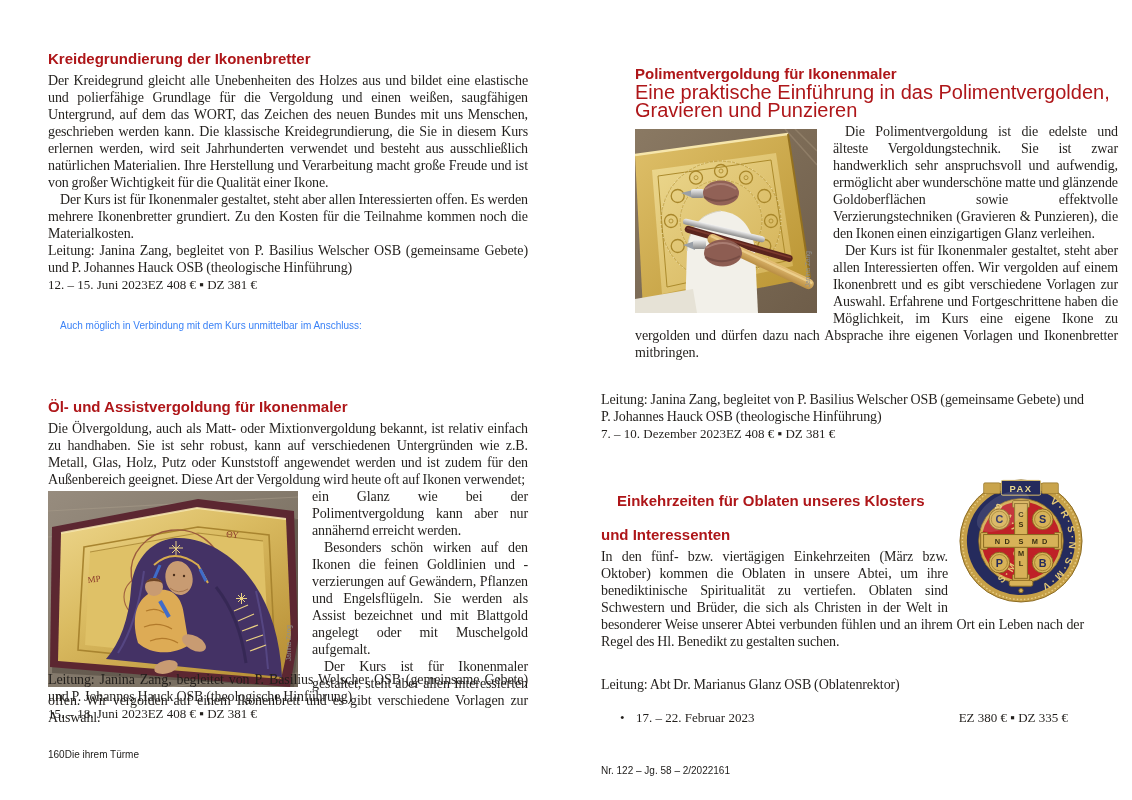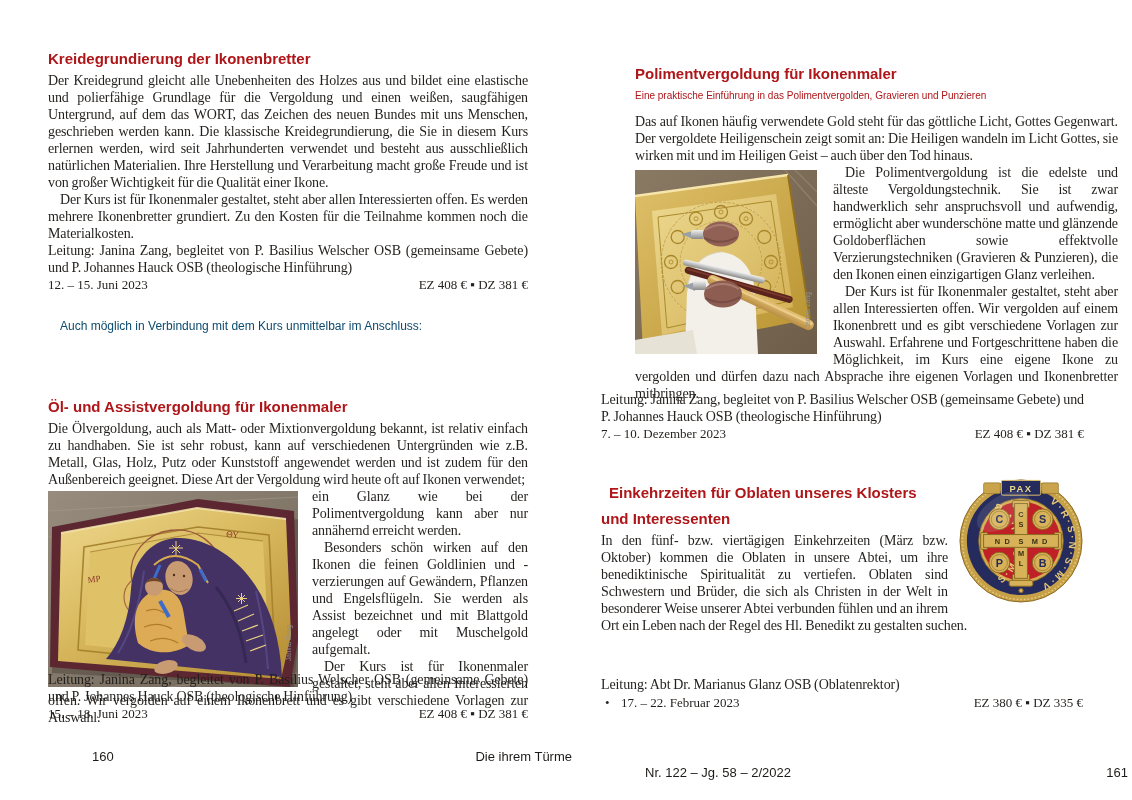--- a/index.html
+++ b/index.html
@@ -1,35 +1,35 @@
 <!DOCTYPE html>
 <html><head>
 <meta charset="utf-8">
 <style>
   html,body{margin:0;padding:0;background:#ffffff;}
   .canvas{position:relative;width:1132px;height:800px;background:#ffffff;overflow:hidden;
           font-family:"Liberation Serif",serif;color:#221f1c;}
   .blk{position:absolute;}
   .course-title{font-family:"Liberation Sans",sans-serif;font-weight:700;font-size:15px;
                 line-height:18px;color:#ae1619;margin:0 0 4px 0;}
-  .course-subtitle{font-family:"Liberation Sans",sans-serif;font-weight:400;font-size:10px;
-                line-height:26px;color:#ae1619;margin:0 0 4px 0;}
+  .course-subtitle{font-family:"Liberation Sans",sans-serif;font-weight:400;font-size:20px;
+                line-height:18px;color:#ae1619;margin:0 0 4px 0;}
   .body{font-size:14px;line-height:17px;text-align:justify;margin:0;
         letter-spacing:-0.1px;word-spacing:-0.5px;}
   .ind{text-indent:12px;}
-  .price-row{display:flex;justify-content:space-between;font-size:13px;line-height:17px;
+  .price-row{display:flex;justify-content:flex-start;font-size:13px;line-height:17px;
              font-family:"Liberation Serif","DejaVu Sans",serif;}
-  .note{font-family:"Liberation Sans",sans-serif;font-size:12px;line-height:16px;color:#0c4a6e;}
+  .note{font-family:"Liberation Sans",sans-serif;font-size:10px;line-height:16px;color:#3b82f6;}
   figure{margin:0;padding:0;}
   .photo-ikon{float:left;width:250px;height:196px;margin:3px 14px 4px 0;}
   .photo-gild{float:left;width:182px;height:184px;margin:6px 16px 4px 0;}
   .medal-fig{float:right;width:126px;height:138px;margin:-8px 0 8px 10px;}
-  .page-footer{display:flex;justify-content:space-between;font-family:"Liberation Sans",sans-serif;
-               font-size:13px;color:#1d1b19;margin-left:44px;}
-  .date-list{list-style:none;margin:1px;padding:0;font-size:13px;line-height:17.5px;
+  .page-footer{display:flex;font-family:"Liberation Sans",sans-serif;
+               font-size:10px;color:#1d1b19;}
+  .date-list{list-style:none;margin:16px;padding:0;font-size:13px;line-height:17.5px;
              font-family:"Liberation Serif","DejaVu Sans",serif;}
   .date-list li{display:flex;}
   .date-list li::before{content:"\2022";width:16px;padding-left:3px;}
   .dl-date{flex:1;}
   svg{display:block;}
 </style>
 </head>
 <body>
 
 <div class="canvas">
@@ -114,21 +114,20 @@
   </div>
 
   <div class="blk page-footer" style="left:48px;top:749px;width:480px;">
     <span>160</span>
     <span>Die ihrem Türme</span>
   </div>
 
   <div class="blk" style="left:635px;top:50px;width:483px;margin-top:15px;">
     <h2 class="course-title" style="margin:0;">Polimentvergoldung für Ikonenmaler</h2>
     <h3 class="course-subtitle">Eine praktische Einführung in das Polimentvergolden, Gravieren und Punzieren</h3>
-    <p class="body">Das auf Ikonen häufig verwendete Gold steht für das göttliche Licht, Gottes Gegenwart. Der vergoldete Heiligenschein zeigt somit an: Die Heiligen wandeln im Licht Gottes, sie wirken mit und im Heiligen Geist – auch über den Tod hinaus.</p>
     <div>
       <figure class="photo-gild">
         <svg viewBox="0 0 182 184" width="182" height="184">
           <defs>
             <linearGradient id="g2wood" x1="0" y1="0" x2="1" y2="1">
               <stop offset="0" stop-color="#8a7963"></stop>
                 <stop offset="1" stop-color="#6e5d49"></stop>
             </linearGradient>
             <linearGradient id="g2gold" x1="0" y1="0" x2="1" y2="1">
               <stop offset="0" stop-color="#dfc06a"></stop>
@@ -275,21 +274,21 @@
           <g font-family="Liberation Sans, sans-serif" font-size="11" font-weight="bold" fill="#252b5d" text-anchor="middle">
             <text x="42" y="56">C</text>
             <text x="86" y="56">S</text>
             <text x="42" y="100">P</text>
             <text x="86" y="100">B</text>
           </g>
         </g>
         <ellipse cx="46" cy="44" rx="30" ry="16" fill="#ffffff" opacity="0.10" transform="rotate(-32 46 44)"></ellipse>
       </svg>
     </figure>
-    <h2 class="course-title" style="margin:8px;">Einkehrzeiten für Oblaten unseres Klosters</h2>
+    <h2 class="course-title" style="margin:16px;">Einkehrzeiten für Oblaten unseres Klosters</h2>
     <h2 class="course-title">und Interessenten</h2>
     <p class="body">In den fünf- bzw. viertägigen Einkehrzeiten (März bzw. Oktober) kommen die Oblaten in unsere Abtei, um ihre benediktinische Spiritualität zu vertiefen. Oblaten sind Schwestern und Brüder, die sich als Christen in der Welt in besonderer Weise unserer Abtei verbunden fühlen und an ihrem Ort ein Leben nach der Regel des Hl. Benedikt zu gestalten suchen.</p>
   </div>
 
   <div class="blk" style="left:601px;top:676px;width:483px;">
     <p class="body">Leitung:  Abt Dr. Marianus Glanz OSB (Oblatenrektor)</p>
     <ul class="date-list">
       <li>
         <span class="dl-date">17. – 22. Februar 2023</span>
         <span>EZ 380 € ▪ DZ 335 €</span>

